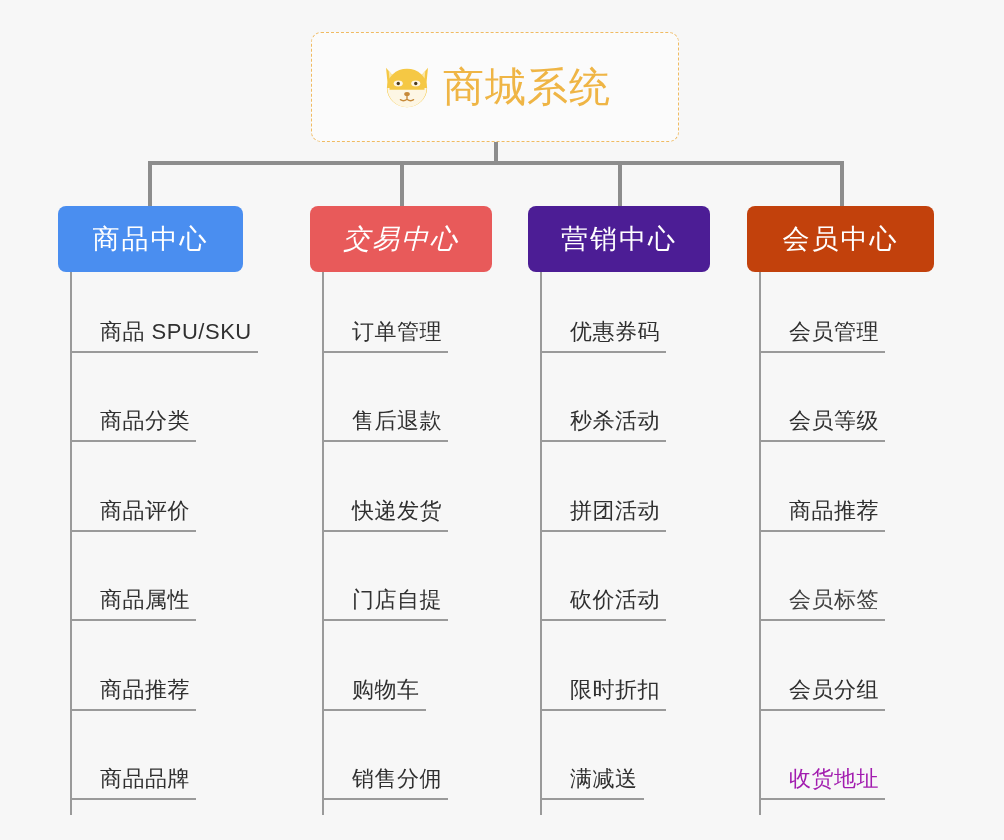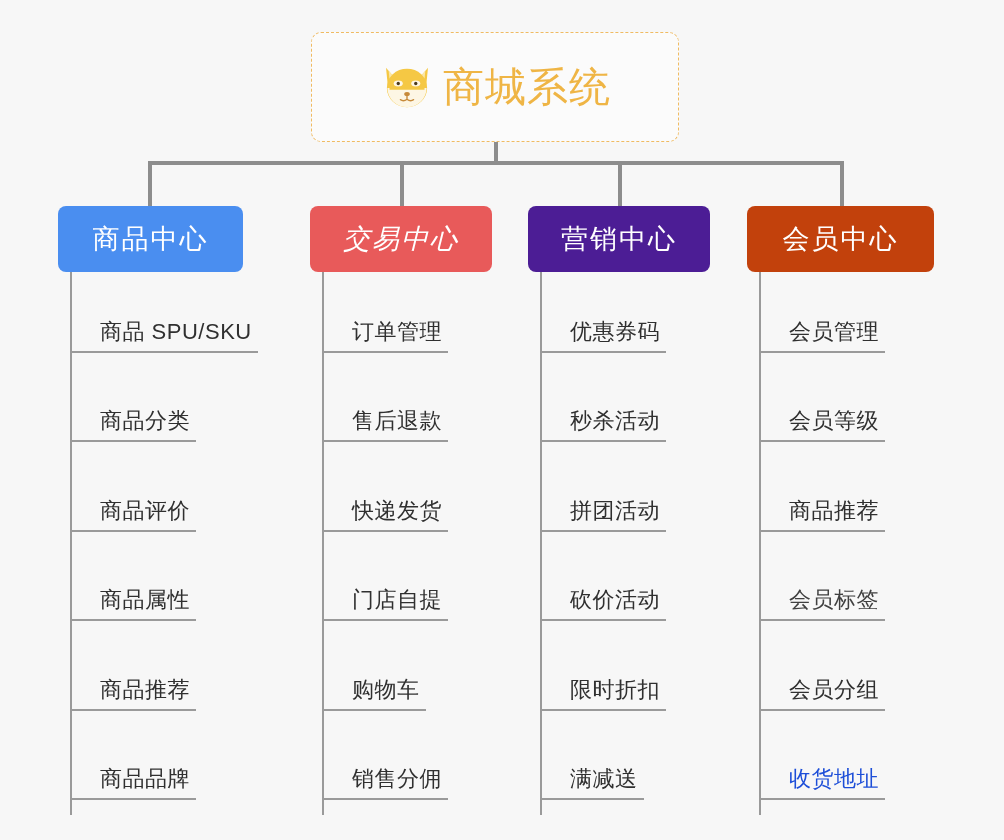--- a/index.html
+++ b/index.html
@@ -226,21 +226,21 @@
       <div class="leaf" style="left: 759px; top: 620px;">
         <div class="leaf-rule" style="background: rgb(154, 154, 154); width: 126px;"></div>
         <span class="leaf-label" style="color: #404040;">会员标签</span>
       </div>
       <div class="leaf" style="left: 759px; top: 710px;">
         <div class="leaf-rule" style="background: rgb(154, 154, 154); width: 126px;"></div>
         <span class="leaf-label" style="color: rgb(48, 48, 48);">会员分组</span>
       </div>
       <div class="leaf" style="left: 759px; top: 799px;">
         <div class="leaf-rule" style="background: rgb(154, 154, 154); width: 126px;"></div>
-        <span class="leaf-label" style="color: #1d4ed8; margin-top: 22px;">收货地址</span>
+        <span class="leaf-label" style="color: #a21caf; margin-top: 22px;">收货地址</span>
       </div>
     </div>
 
 <div class="spine" style="left: 70px; height: 543px; background: rgb(154, 154, 154);"></div>
     <div class="spine" style="left: 322px; height: 543px; background: rgb(154, 154, 154);"></div>
     <div class="spine" style="left: 540px; height: 543px; background: rgb(154, 154, 154);"></div>
     <div class="spine" style="left: 759px; height: 543px; background: rgb(154, 154, 154);"></div>
   </div>
 
 </body></html>

